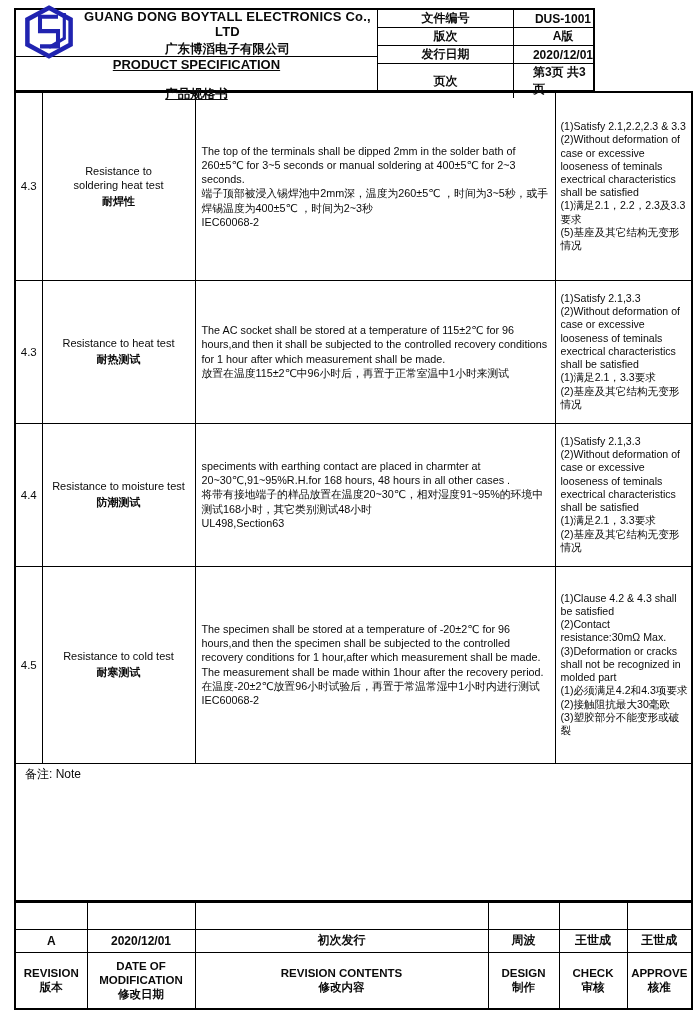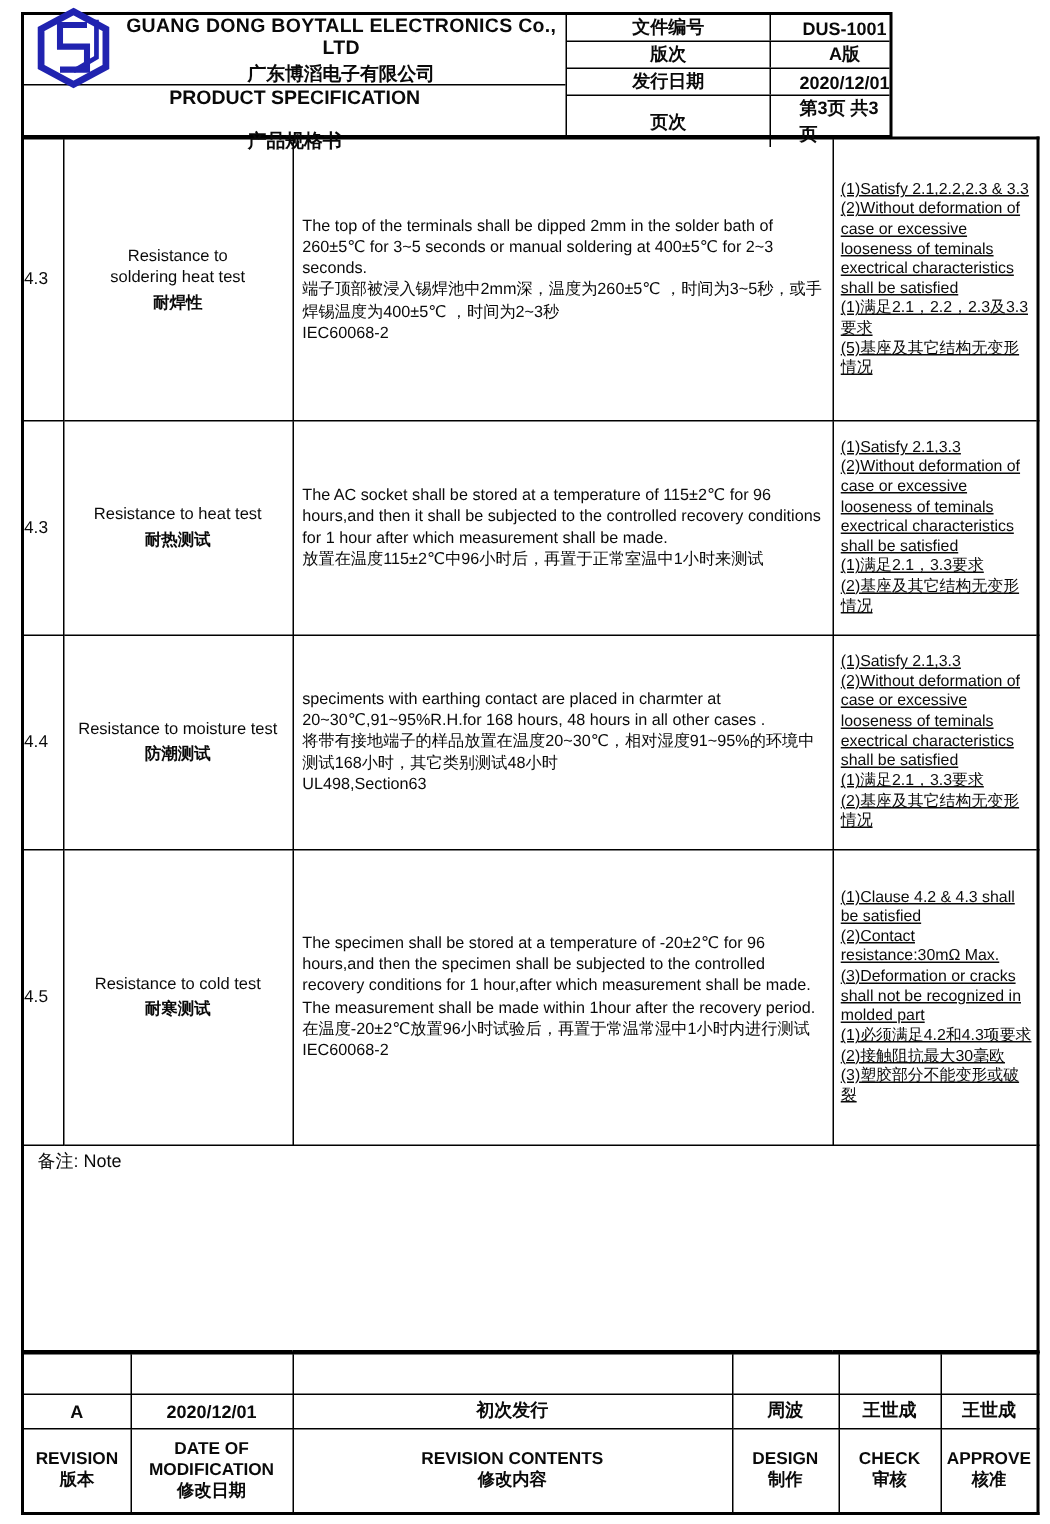--- a/index.html
+++ b/index.html
@@ -28,20 +28,21 @@
   .logo {
     position: absolute; left: 6px; top: -6px;
     width: 54px; height: 56px;
   }
   .company-text { flex: 1; }
   .company-en { font-size: 13px; font-weight: bold; letter-spacing: 0.2px; }
   .company-cn { font-size: 12.5px; font-weight: bold; margin-top: 2px; }
   .dh-title {
     flex: 1; display: flex; flex-direction: column; justify-content: center;
     text-align: center;
+    text-decoration: underline;
   }
   .title-en { font-size: 13px; font-weight: bold; }
   .title-cn { font-size: 12.5px; font-weight: bold; margin-top: 14px; }
 
   .dh-right { flex: 1; display: flex; flex-direction: column; }
   .dh-row { flex: 1; display: flex; border-bottom: 1px solid #000; gap: 19px; }
   .dh-row:last-child { border-bottom: none; }
   .dh-label {
     width: 136px; border-right: 1px solid #000;
     display: flex; align-items: center; justify-content: center;
@@ -53,31 +54,31 @@
   }
 
   
   table { border-collapse: collapse; table-layout: fixed; width: 677px; }
   .main-table { margin-top: -1px; border: 2px solid #000; }
   .main-table td { border: 1px solid #000; vertical-align: middle; }
   .r1 { height: 188px; }
   .r2 { height: 143px; }
   .r3 { height: 143px; }
   .r4 { height: 197px; }
-  .c-no { font-size: 11.5px; }
+  .c-no { text-align: center; font-size: 11.5px; }
   .c-name { text-align: center; }
   .name-en { font-size: 11px; font-weight: normal; white-space: pre-line; line-height: 1.3; }
   .name-cn { font-size: 11px; font-weight: bold; margin-top: 1px; }
   .c-desc {
     font-size: 10.8px; line-height: 1.32; padding: 4px 5px 4px 6px;
     white-space: pre-line;
   }
   .c-res {
     font-size: 10.6px; line-height: 1.25; padding: 3px 2px 3px 5px;
-    white-space: pre-line; vertical-align: top; text-decoration: underline;
+    white-space: pre-line; vertical-align: top;
   }
   .note-row td {
     height: 138px; vertical-align: top;
     font-size: 12px; font-weight: normal; padding: 2px 9px;
   }
 
   
   .rev-table { margin-top: -1px; border: 2px solid #000; }
   .rev-table td { border: 1px solid #000; text-align: center; vertical-align: middle; }
   .rev-empty-row { height: 27px; }

